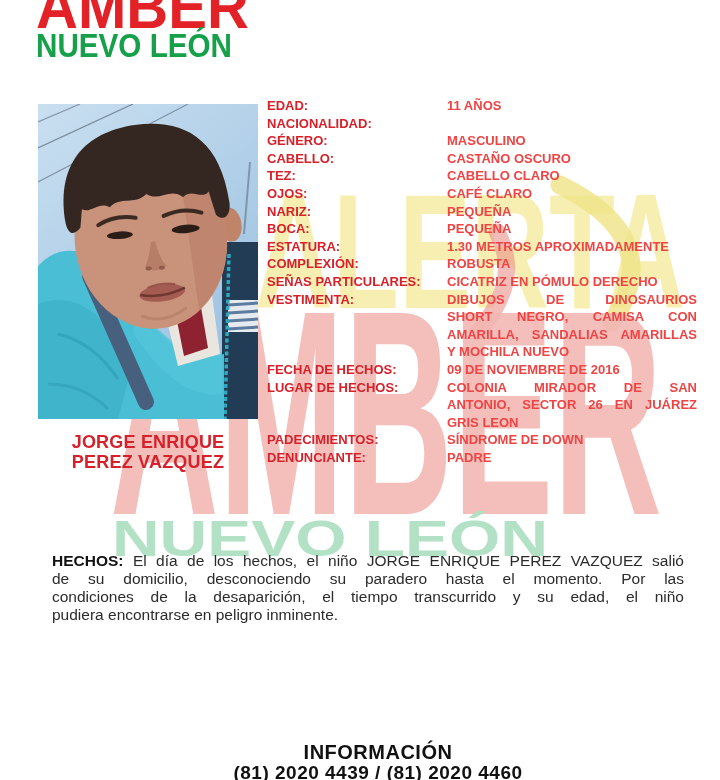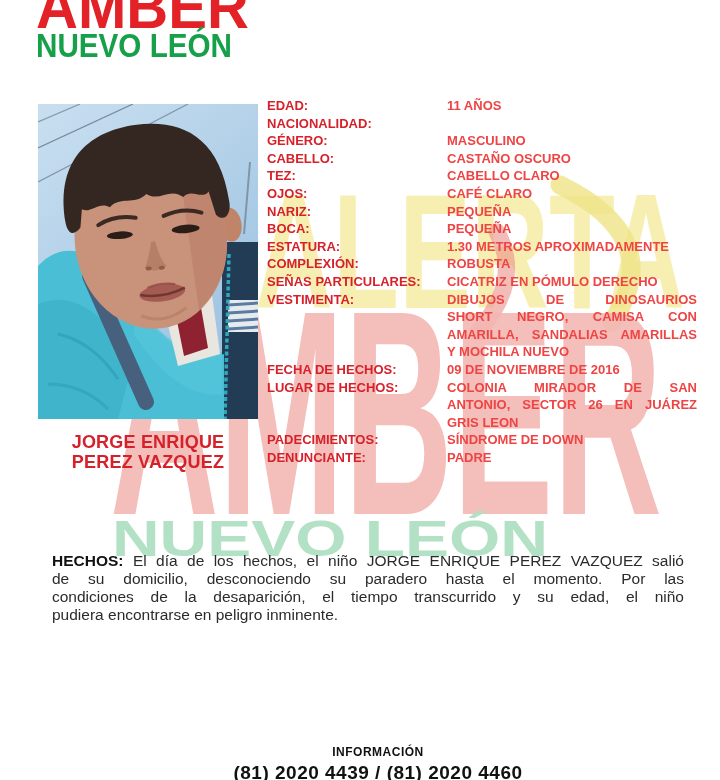--- a/index.html
+++ b/index.html
@@ -30,21 +30,21 @@
   .vline{white-space:nowrap;}
   .vline.just{text-align:justify;text-align-last:justify;text-justify:inter-word;}
   
   .hechos{position:absolute;left:52px;top:552px;width:632px;z-index:2;color:#2b2b2b;
     font-size:15.5px;line-height:18px;}
   .hline{white-space:nowrap;}
   .hline.just{text-align:justify;text-align-last:justify;text-justify:inter-word;}
   .hline b{font-weight:bold;color:#111;}
   
   .footer{position:absolute;left:36px;right:0;top:742px;z-index:2;text-align:center;color:#111;}
-  .info-label{font-weight:bold;font-size:12px;line-height:20px;letter-spacing:.5px;}
+  .info-label{font-weight:bold;font-size:20px;line-height:20px;letter-spacing:.5px;}
   .phones{font-weight:bold;font-size:19px;line-height:21px;letter-spacing:.5px;}
 </style>
 </head>
 <body>
 
 <div class="page" style="--label-red: #D6212A; --logo-red: #E32227; --logo-green: #17A04A; --watermark-yellow: #F2E275; --watermark-pink: #F3B7B3; --watermark-green: #AFE0C2;">
 
   <svg class="wm" width="720" height="780" viewBox="0 0 720 780">
     <text x="255" y="308" font-family="Liberation Sans, sans-serif" font-weight="bold" font-size="164" fill="#F2E275" opacity="0.55" textLength="430" lengthAdjust="spacingAndGlyphs">ALERTA</text>
     <path d="M 497 232 Q 523 280 478 332" stroke="#E98F8A" stroke-width="17" fill="none" opacity="0.6" stroke-linecap="round"></path>

